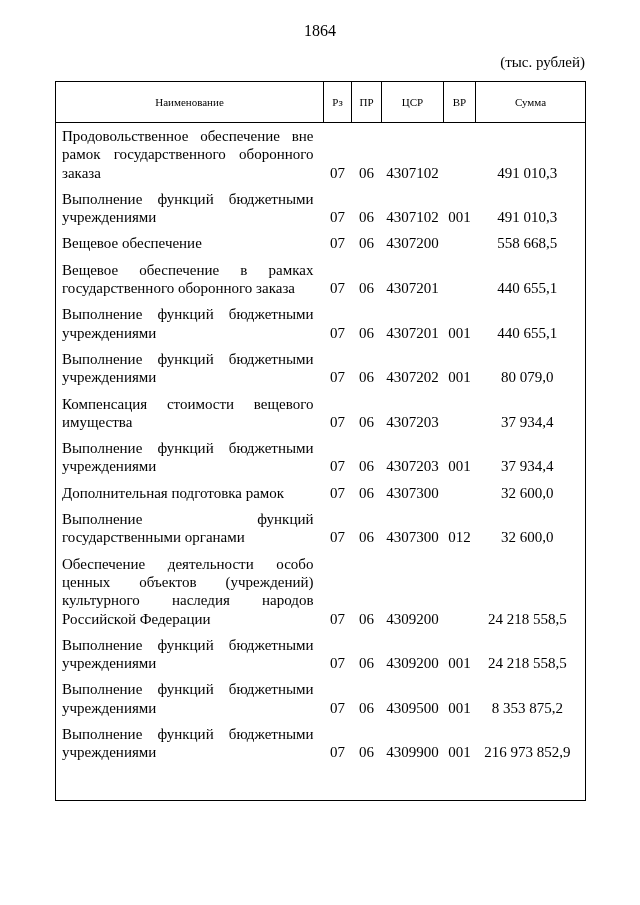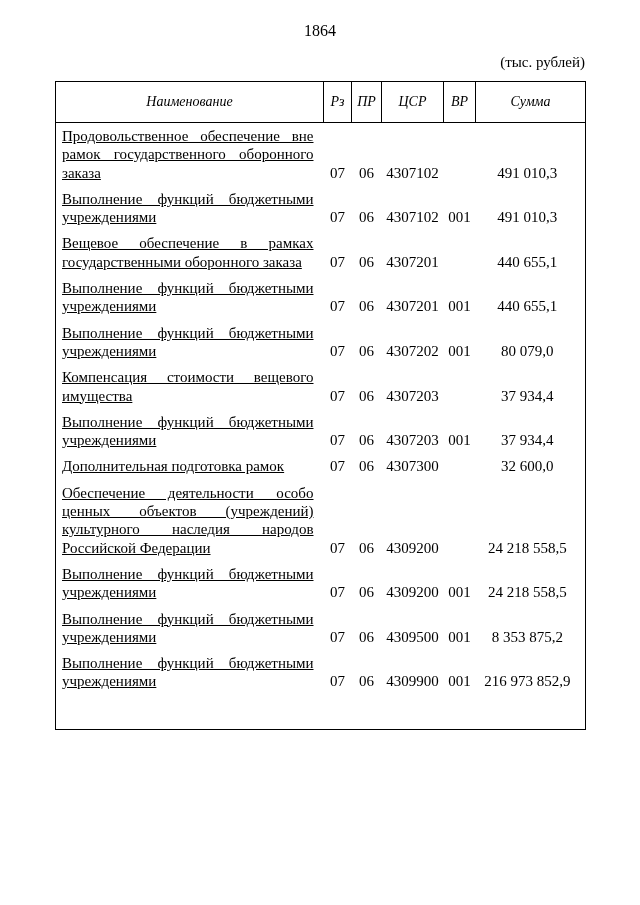--- a/index.html
+++ b/index.html
@@ -34,37 +34,35 @@
     table-layout: fixed;
     font-size: 15px;
   }
   table.budget th {
     border: 1px solid #000;
     font-weight: normal;
     text-align: center;
     vertical-align: middle;
     height: 36px;
     padding: 2px 3px;
-    font-size: 14px;
-    font-style: italic;
+    font-size: 11px;
   }
   table.budget td {
     padding: 4px 2px;
     line-height: 1.22;
     vertical-align: bottom;
   }
   
   table.budget td.c-name  { border-left: 1px solid #000; }
   table.budget td.c-sum   { border-right: 1px solid #000; }
   table.budget tr.spacer td { height: 34px; border-bottom: 1px solid #000; padding: 0; }
   .c-name {
     text-align: justify;
     padding-left: 6px !important;
     padding-right: 10px !important;
-    text-decoration: underline;
   }
   .c-rz, .c-pr, .c-csr, .c-vr { text-align: center; }
   .c-sum { text-align: center; padding-right: 8px !important; }
   col.w-name { width: 268px; }
   col.w-rz   { width: 28px; }
   col.w-pr   { width: 30px; }
   col.w-csr  { width: 62px; }
   col.w-vr   { width: 32px; }
   col.w-sum  { width: 110px; }
 </style>
@@ -108,23 +106,31 @@
 
   <tr>
     <td class="c-name">Выполнение функций бюджетными учреждениями</td>
     <td class="c-rz">07</td>
     <td class="c-pr">06</td>
     <td class="c-csr">4307102</td>
     <td class="c-vr">001</td>
     <td class="c-sum">491 010,3</td>
   </tr>
 
-
-  <tr>
-    <td class="c-name">Вещевое обеспечение в рамках государственными оборонного заказа</td>
+  <tr>
+    <td class="c-name">Вещевое обеспечение</td>
+    <td class="c-rz">07</td>
+    <td class="c-pr">06</td>
+    <td class="c-csr">4307200</td>
+    <td class="c-vr"></td>
+    <td class="c-sum">558 668,5</td>
+  </tr>
+
+  <tr>
+    <td class="c-name">Вещевое обеспечение в рамках государственного оборонного заказа</td>
     <td class="c-rz">07</td>
     <td class="c-pr">06</td>
     <td class="c-csr">4307201</td>
     <td class="c-vr"></td>
     <td class="c-sum">440 655,1</td>
   </tr>
 
   <tr>
     <td class="c-name">Выполнение функций бюджетными учреждениями</td>
     <td class="c-rz">07</td>
@@ -164,20 +170,28 @@
 
   <tr>
     <td class="c-name">Дополнительная подготовка рамок</td>
     <td class="c-rz">07</td>
     <td class="c-pr">06</td>
     <td class="c-csr">4307300</td>
     <td class="c-vr"></td>
     <td class="c-sum">32 600,0</td>
   </tr>
 
+  <tr>
+    <td class="c-name">Выполнение функций государственными органами</td>
+    <td class="c-rz">07</td>
+    <td class="c-pr">06</td>
+    <td class="c-csr">4307300</td>
+    <td class="c-vr">012</td>
+    <td class="c-sum">32 600,0</td>
+  </tr>
 
   <tr>
     <td class="c-name">Обеспечение деятельности особо ценных объектов (учреждений) культурного наследия народов Российской Федерации</td>
     <td class="c-rz">07</td>
     <td class="c-pr">06</td>
     <td class="c-csr">4309200</td>
     <td class="c-vr"></td>
     <td class="c-sum">24 218 558,5</td>
   </tr>
 

